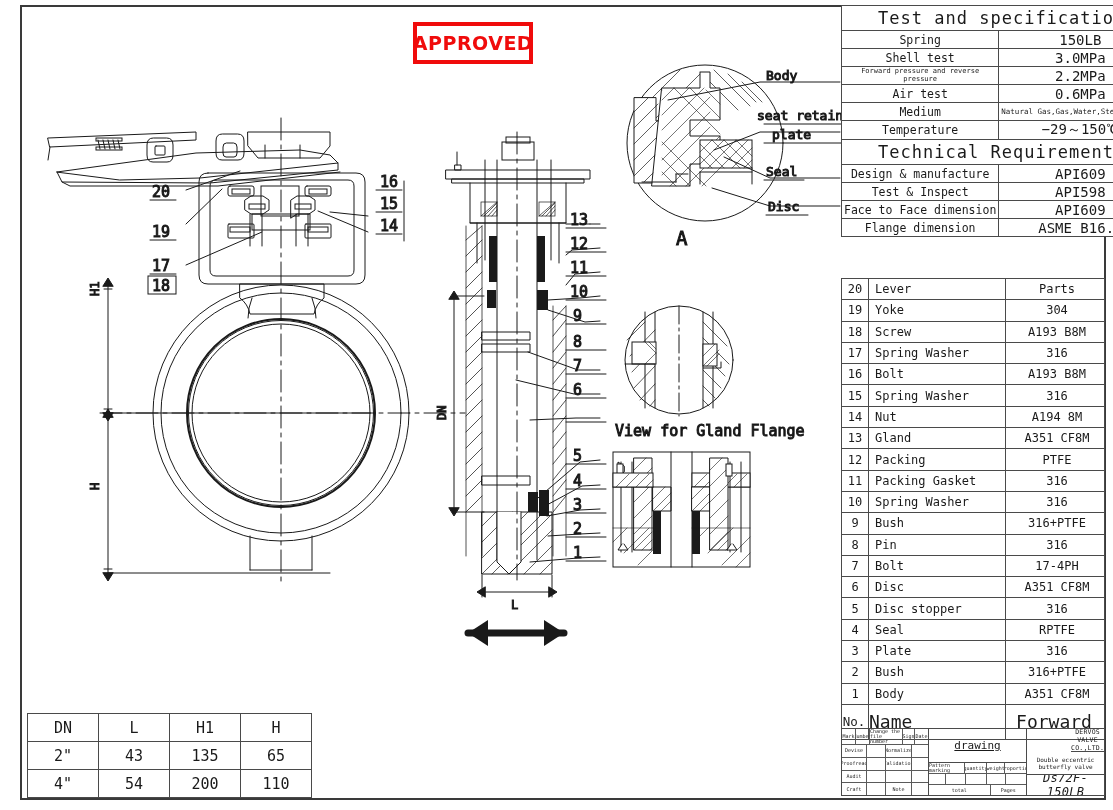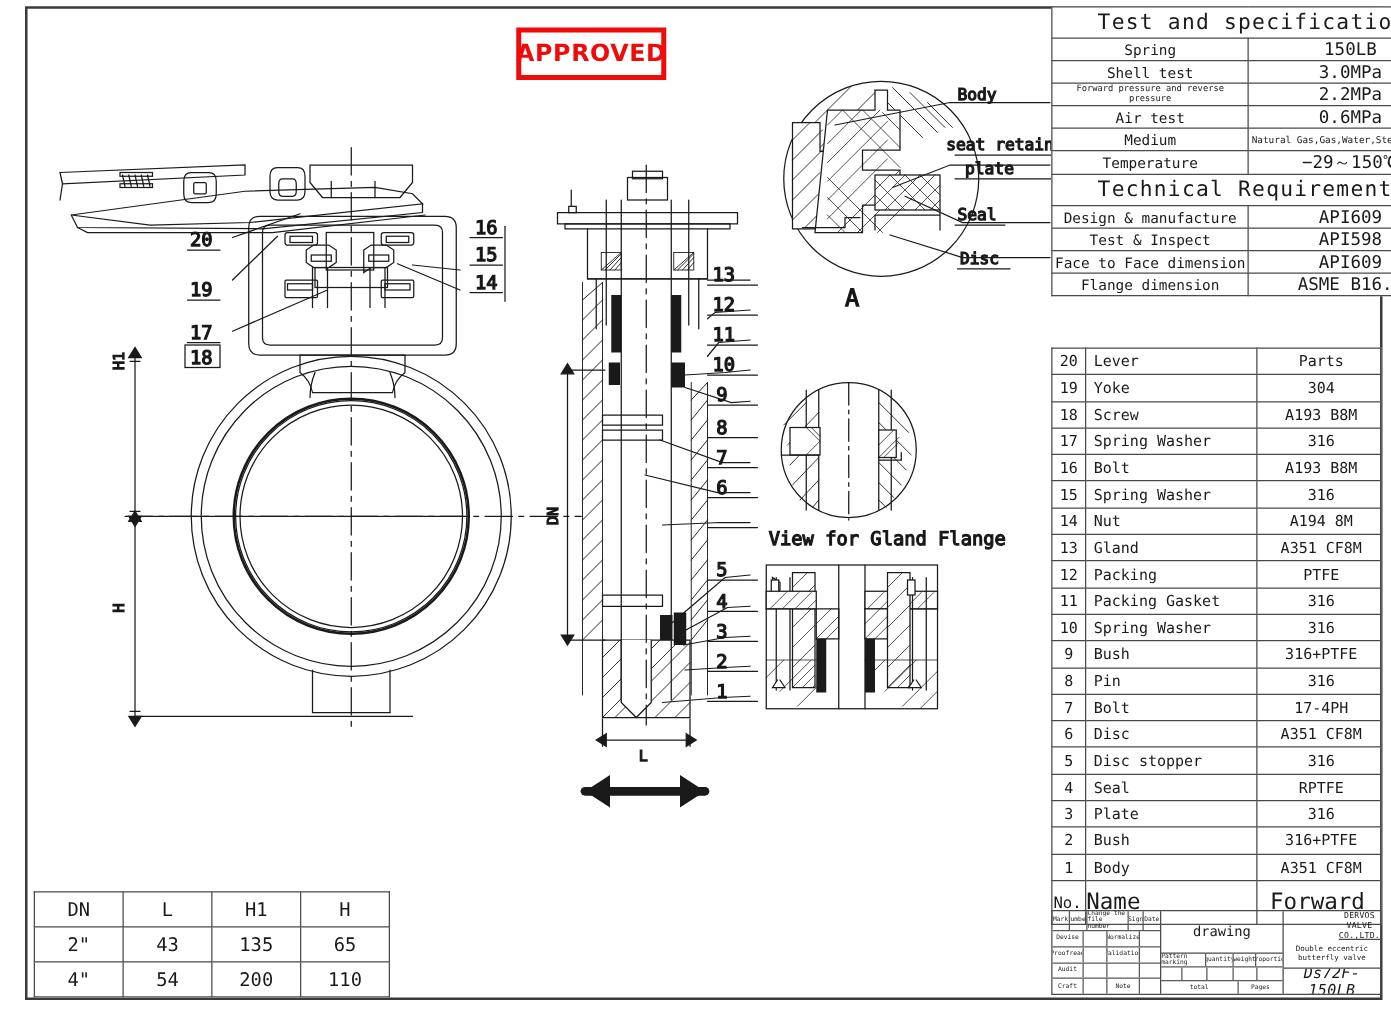--- a/index.html
+++ b/index.html
@@ -80,21 +80,21 @@
   #tb-rev { width: 86px; display: flex; flex-direction: column; }
   #tb-rev .rrow { display: flex; flex: 1; border-bottom: 1px solid #5a5a5a; }
   #tb-rev .rrow:last-child { border-bottom: none; }
   #tb-rev .rc { border-right: 1px solid #5a5a5a; display: flex;
                 align-items: center; justify-content: center;
                 overflow: hidden; line-height: 1; }
   #tb-mid { width: 110px; display: flex; flex-direction: column;
             border-left: 1px solid #4a4a4a; border-right: 1px solid #4a4a4a; }
   #tb-mid .drawing-cell {
     flex: 0 0 33px; display: flex; align-items: center; justify-content: center;
-    font-size: 11px; border-bottom: 1px solid #4a4a4a;
+    font-size: 11px; border-bottom: 1px solid #4a4a4a; text-decoration: underline;
   }
   #tb-mid .qrow { display: flex; flex: 1; border-bottom: 1px solid #5a5a5a; }
   #tb-mid .qrow:last-child { border-bottom: none; }
   #tb-mid .qc { border-right: 1px solid #5a5a5a; display: flex;
                 align-items: center; justify-content: center; overflow: hidden; line-height: 1; }
   #tb-mid .qc:last-child { border-right: none; }
   #tb-right { flex: 1; display: flex; flex-direction: column; }
   #tb-right .trow { display: flex; align-items: center; justify-content: center;
                     border-bottom: 1px solid #4a4a4a; overflow: hidden; text-align: center; }
   #tb-right .trow:last-child { border-bottom: none; }

